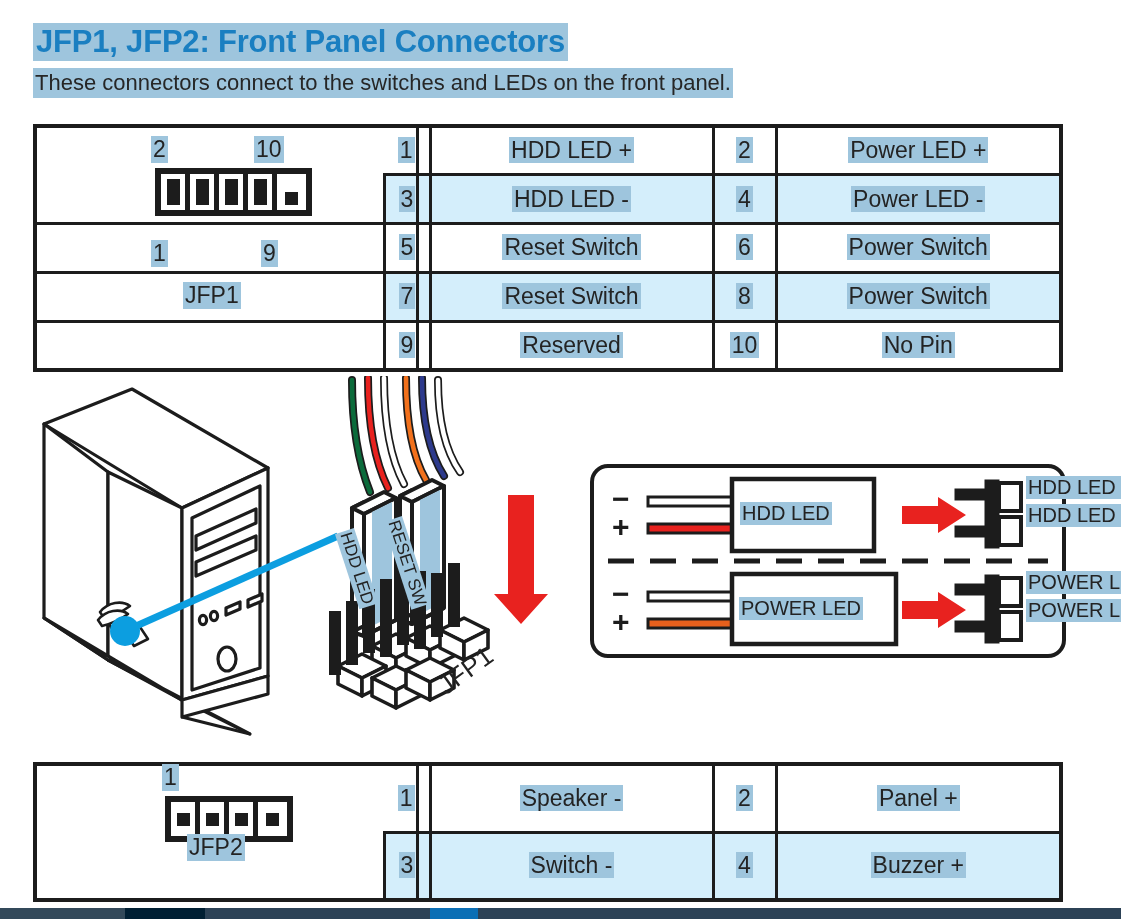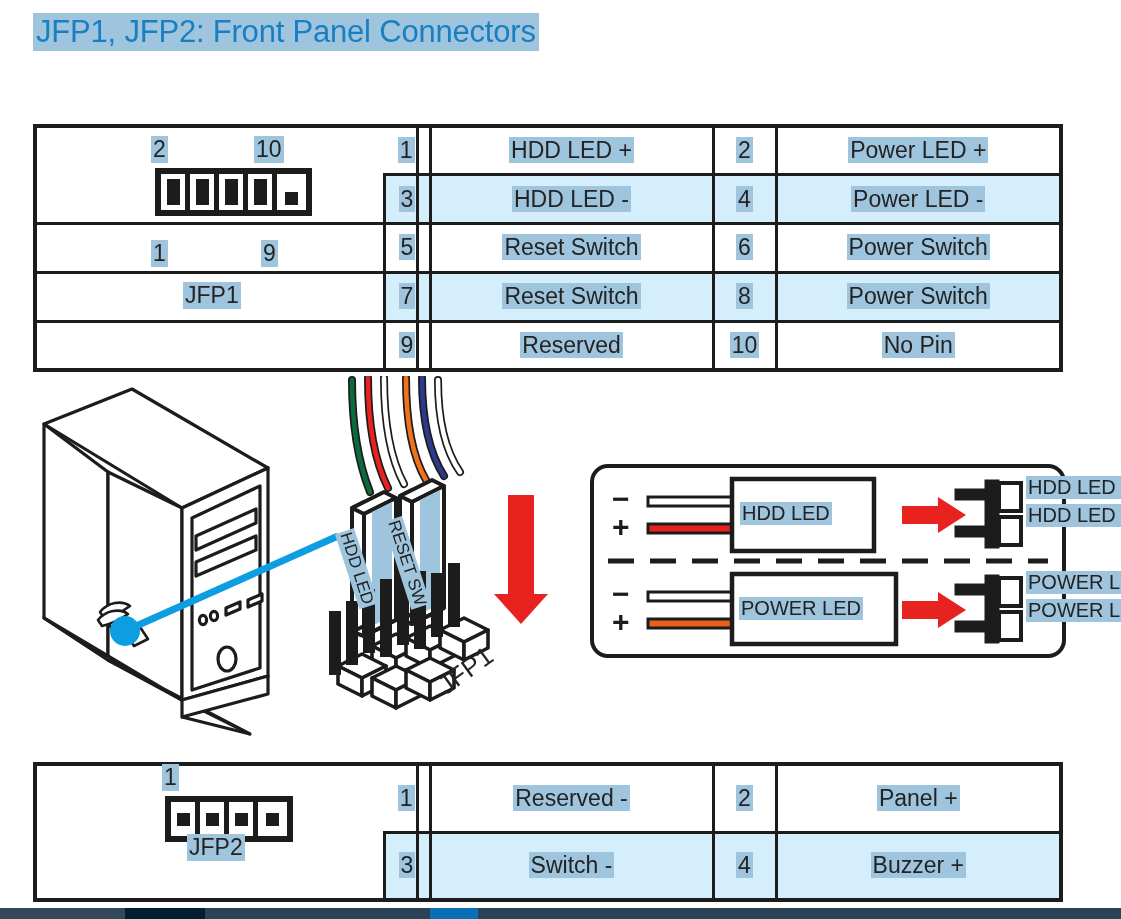--- a/index.html
+++ b/index.html
@@ -8,22 +8,22 @@
     background:#ffffff;
     font-family:"Liberation Sans", sans-serif;
     color:#1a1a1a;
     overflow:hidden;
     position:relative;
   }
   .page{position:absolute;left:0;top:0;width:1121px;height:919px;}
 
   
   .title{
-    position:absolute;left:33px;top:13px;
-    font-size:31px;font-weight:normal;
+    position:absolute;left:33px;top:23px;
+    font-size:31px;font-weight:bold;
     color:#1a7fc1;
     background:#9ec5dd;
     letter-spacing:-0.2px;
     line-height:38px;
     padding:0 3px;
     white-space:nowrap;
     font-stretch:condensed;
   }
   .subtitle{
     position:absolute;left:33px;top:68px;
@@ -109,20 +109,21 @@
     white-space:nowrap;
     padding:0 2px;
   }
 </style>
 </head>
 <body>
 
 <div class="page">
 
   <div class="title">JFP1, JFP2: Front Panel Connectors</div>
+  <div class="subtitle">These connectors connect to the switches and LEDs on the front panel.</div>
 
   <div class="tbl" id="table-jfp1" style="position: absolute;">
     <div class="grid">
 
       <div class="row">
         <div class="cell c-diagram diagram" style="border-bottom: none; position: absolute; left: 0px; top: 0px; width: 382px; height: 240px; display: block;" rowspan="5">
           <div class="conn-wrap">
             <div class="conn1">
               <div class="hdrbox">
                 <div class="hcol">
@@ -394,21 +395,21 @@
                 <div class="hcol" style="height:34px;">
                     <div class="pin"></div>
                   </div>
               </div>
               <div class="lbl" style="left:-3px;top:-32px;">1</div>
               <div class="lbl" style="left:22px;top:38px;">JFP2</div>
             </div>
           </div>
         </div>
         <div class="cell c-pin"><span class="hl">1</span></div>
-        <div class="cell c-sig"><span class="hl">Reserved -</span></div>
+        <div class="cell c-sig"><span class="hl">Speaker -</span></div>
         <div class="cell c-pin2"><span class="hl">2</span></div>
         <div class="cell c-sig last"><span class="hl">Panel +</span></div>
       </div>
       <div class="row alt">
         <div class="cell c-diagram diagram" style="background:#ffffff;"></div>
         <div class="cell c-pin"><span class="hl">3</span></div>
         <div class="cell c-sig"><span class="hl">Switch -</span></div>
         <div class="cell c-pin2"><span class="hl">4</span></div>
         <div class="cell c-sig last"><span class="hl">Buzzer +</span></div>
       </div>

